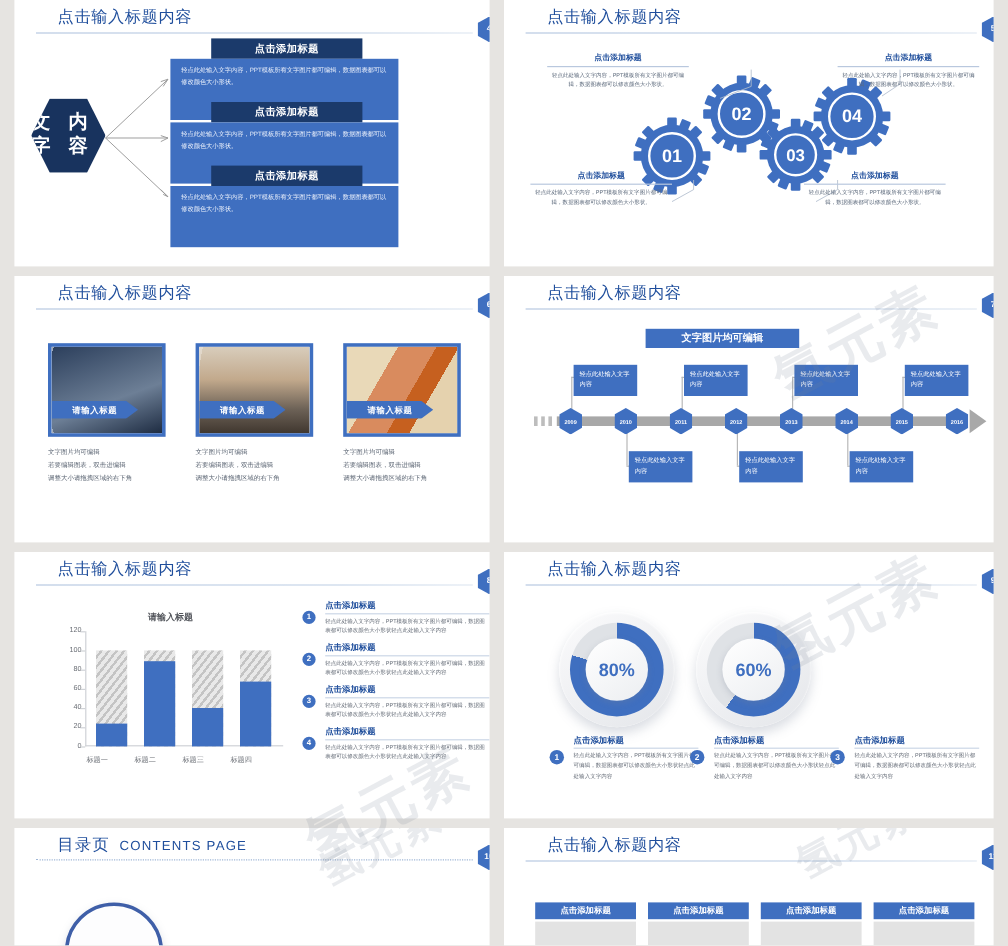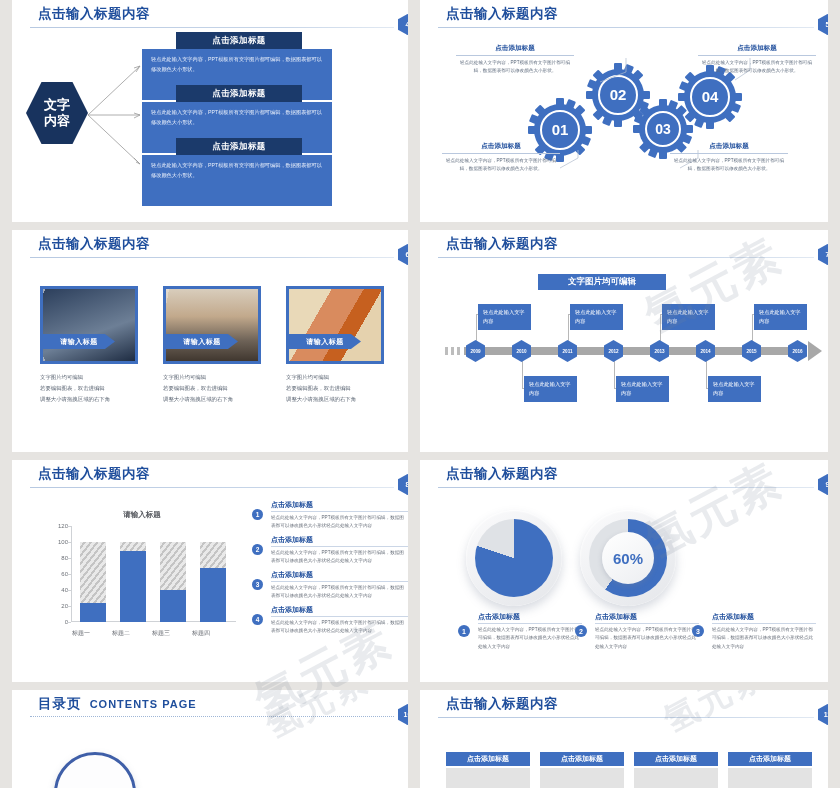--- a/index.html
+++ b/index.html
@@ -19,22 +19,22 @@
   .s-left{left:12px;width:396px;}
   .s-right{left:420px;width:408px;}
   .row1{top:0px;height:222px;}
   .row2{top:230px;height:222px;}
   .row3{top:460px;height:222px;}
   .row4{top:690px;height:98px;}
 
   
   .hd{position:absolute;left:0;top:0;width:100%;height:34px;}
   .hd .t{
-    position:absolute;left:26px;top:5px;
-    font-size:13.5px;font-weight:bold;color:#1f4e9c;letter-spacing:.5px;
+    position:absolute;left:36px;top:5px;
+    font-size:13.5px;font-weight:normal;color:#1f4e9c;letter-spacing:.5px;
     white-space:nowrap;
   }
   .hd .t.en{font-size:11px;letter-spacing:1px;}
   .hd .t .cn{font-size:13.5px}
   .hd .rule{
     position:absolute;left:18px;right:14px;top:26px;height:0;
     border-top:1px dotted #9fb6d6;
   }
   .hd .rule2{
     position:absolute;left:18px;right:14px;top:27px;height:1px;
@@ -48,22 +48,22 @@
     color:#fff;font-size:7px;font-weight:bold;
     display:flex;align-items:center;justify-content:center;
     box-shadow:0 1px 3px rgba(40,70,130,.45);
   }
 
   
   .hexlabel{
     position:absolute;left:14px;top:82px;width:62px;height:62px;
     background:#18335e;
     clip-path:polygon(25% 0%,75% 0%,100% 50%,75% 100%,25% 100%,0% 50%);
-    color:#fff;display:flex;flex-direction:column;align-items:center;justify-content:center;
-    font-size:13px;font-weight:bold;line-height:1.25;
+    color:#fff;display:flex;flex-direction:row;align-items:center;justify-content:center;
+    font-size:16px;font-weight:bold;line-height:1.25;
   }
   .card{position:absolute;left:130px;width:190px;}
   .card .cap{
     height:17px;background:#1b3a6b;color:#fff;font-size:8.5px;font-weight:bold;
     display:flex;align-items:center;justify-content:center;letter-spacing:.4px;
     margin-left:34px;width:126px;
   }
   .card .bodybox{
     background:#3f6fc0;color:#eaf0fb;font-size:5.2px;line-height:1.85;
     padding:6px 9px 9px;height:36px;
@@ -511,20 +511,21 @@
 
   <div class="slide s-right row3">
     <div class="hd">
       <div class="t">点击输入标题内容</div>
       <div class="rule2"></div>
       <div class="hex-badge">9</div>
     </div>
 
     <div class="donut" style="left:46px;top:50px">
       <div class="track" id="d1" style="background: conic-gradient(rgb(63, 111, 192) 0%, rgb(63, 111, 192) 80%, rgb(223, 226, 230) 80%, rgb(223, 226, 230) 100%);"></div>
+      <div class="hole">80%</div>
     </div>
     <div class="donut" style="left:160px;top:50px">
       <div class="track" id="d2" style="background: conic-gradient(rgb(63, 111, 192) 0%, rgb(63, 111, 192) 60%, rgb(223, 226, 230) 60%, rgb(223, 226, 230) 100%);"></div>
       <div class="hole">60%</div>
     </div>
 
     <div class="dlist" style="left:38px;top:152px">
       <div class="badge">1</div>
       <div class="dt">点击添加标题</div>
       <div class="db">轻点此处输入文字内容，PPT模板所有文字图片都可编辑，数据图表都可以修改颜色大小形状轻点此处输入文字内容</div>

